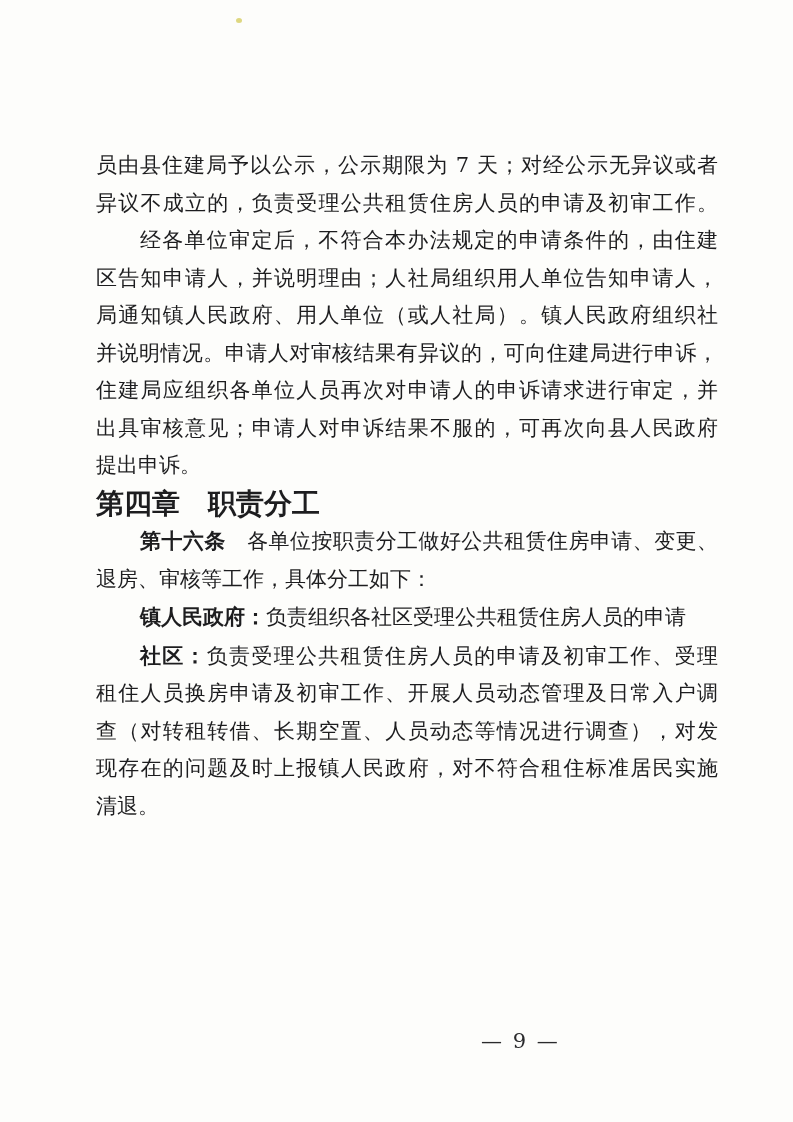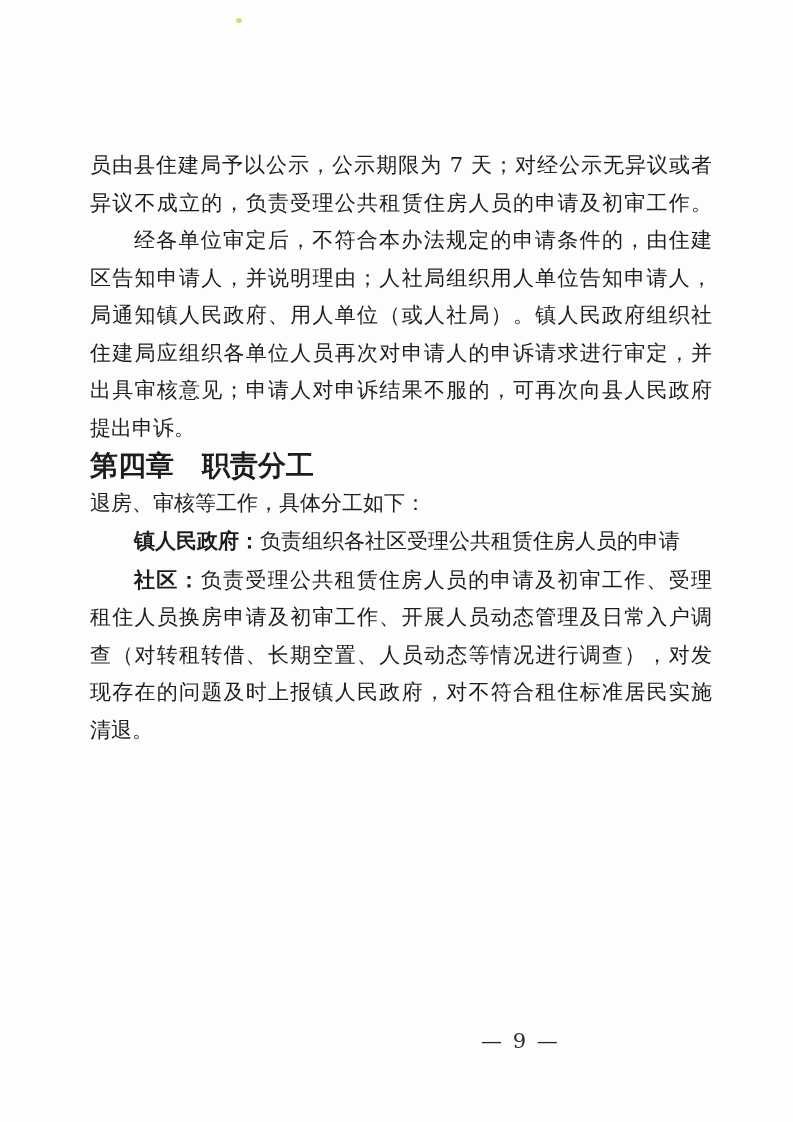--- a/index.html
+++ b/index.html
@@ -15,21 +15,21 @@
     color: #1d1d1f;
     overflow: hidden;
   }
   .scan-speck {
     position: absolute; left: 236px; top: 18px;
     width: 6px; height: 5px; border-radius: 50%;
     background: #d8d06a; opacity: .85;
   }
   .text-block {
     position: absolute;
-    left: 90px; top: 147px; width: 622px;
+    left: 96px; top: 147px; width: 622px;
     font-size: 21px; line-height: 37.5px;
     letter-spacing: 0;
   }
   .para { margin: 0; }
   .ln { text-align: left; white-space: normal; }
   .ln.just { text-align: justify; text-align-last: justify; text-justify: inter-character; }
   .ln.ind { padding-left: 44px; }
   .lead { font-weight: bold; }
   .chapter {
     font-weight: bold;
@@ -56,28 +56,30 @@
     <div class="para">
       <div class="ln just">员由县住建局予以公示，公示期限为 7 天；对经公示无异议或者</div>
       <div class="ln just">异议不成立的，负责受理公共租赁住房人员的申请及初审工作。</div>
     </div>
 
 
     <div class="para">
       <div class="ln just ind">经各单位审定后，不符合本办法规定的申请条件的，由住建</div>
       <div class="ln just">区告知申请人，并说明理由；人社局组织用人单位告知申请人，</div>
       <div class="ln just">局通知镇人民政府、用人单位（或人社局）。镇人民政府组织社</div>
+      <div class="ln just">并说明情况。申请人对审核结果有异议的，可向住建局进行申诉，</div>
       <div class="ln just">住建局应组织各单位人员再次对申请人的申诉请求进行审定，并</div>
       <div class="ln just">出具审核意见；申请人对申诉结果不服的，可再次向县人民政府</div>
       <div class="ln">提出申诉。</div>
     </div>
 
     <div class="ln chapter">第四章　职责分工</div>
 
     <div class="para">
+      <div class="ln just ind"><span class="lead">第十六条　</span><span>各单位按职责分工做好公共租赁住房申请、变更、</span></div>
       <div class="ln">退房、审核等工作，具体分工如下：</div>
     </div>
 
     <div class="para">
       <div class="ln ind"><span class="lead">镇人民政府：</span><span>负责组织各社区受理公共租赁住房人员的申请</span></div>
     </div>
 
     <div class="para">
       <div class="ln just ind"><span class="lead">社区：</span><span>负责受理公共租赁住房人员的申请及初审工作、受理</span></div>
       <div class="ln just">租住人员换房申请及初审工作、开展人员动态管理及日常入户调</div>

